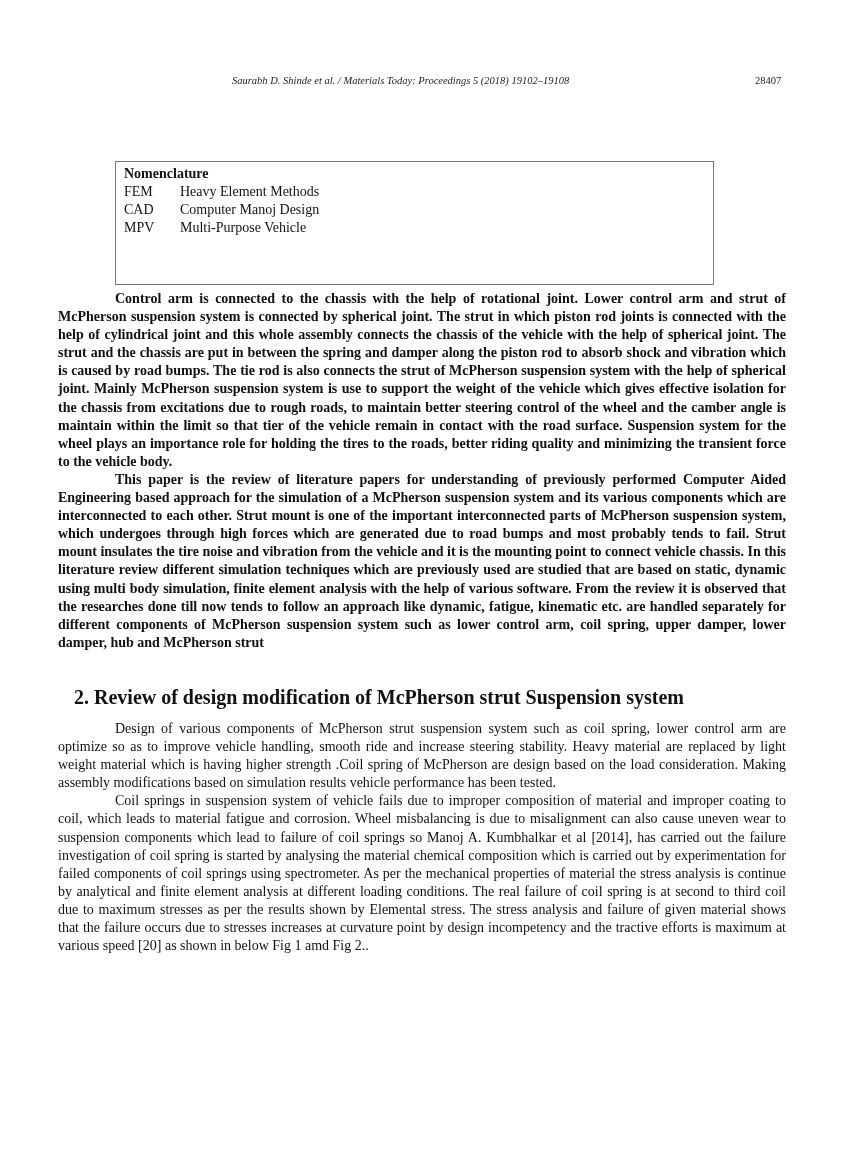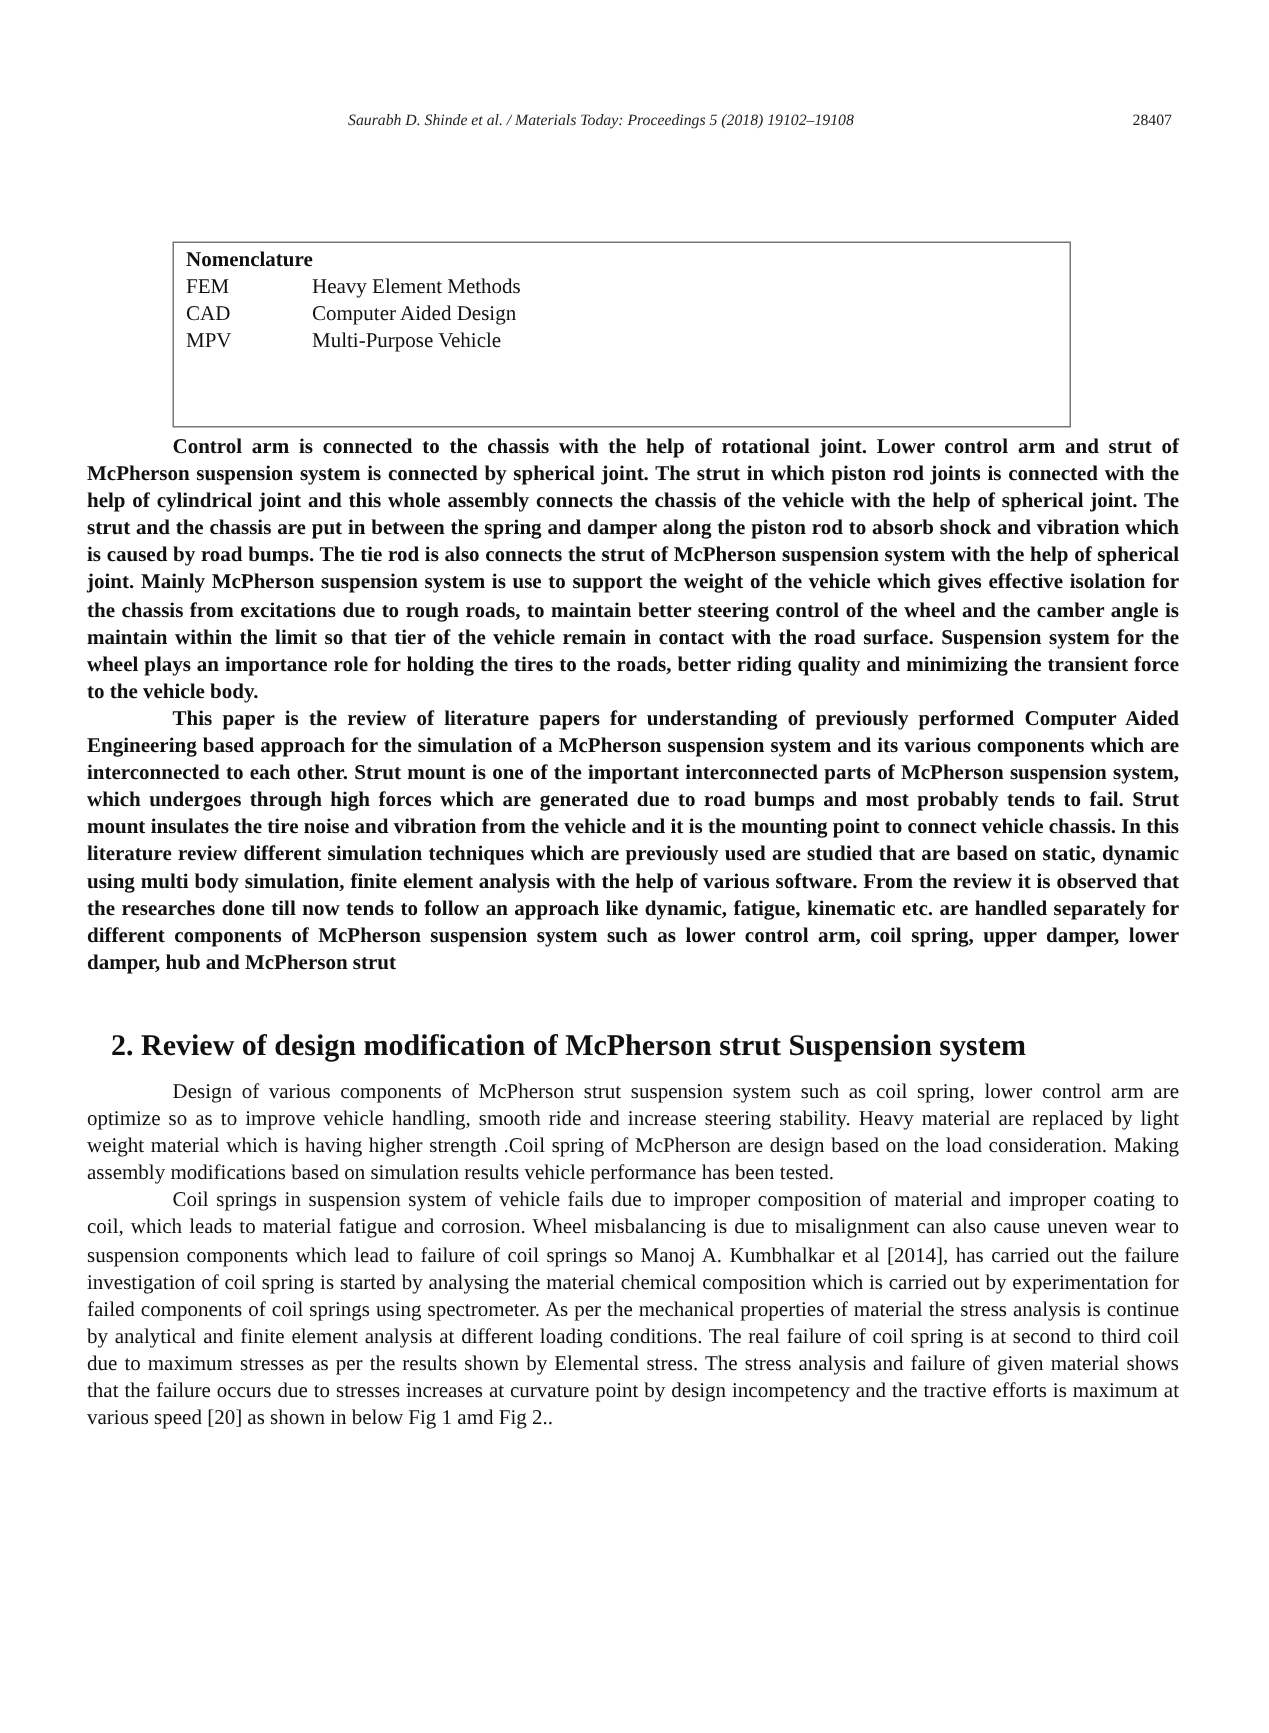--- a/index.html
+++ b/index.html
@@ -12,21 +12,21 @@
     font-size: 10.5px; font-style: italic; color: #222;
   }
   .running-head .title { position: absolute; left: 232px; white-space: nowrap; }
   .running-head .pageno { position: absolute; left: 755px; font-style: normal; }
   .nomen-box {
     position: absolute; left: 115px; top: 145px; width: 599px; height: 124px;
     border: 1.5px solid #777; box-sizing: border-box; padding: 3px 8px;
     font-size: 14px; line-height: 18px; margin-top: 16px;
   }
   .nomen-box .nomen-title { font-weight: bold; }
-  .nomen-row { display: flex; white-space: nowrap; gap: 28px; }
+  .nomen-row { display: flex; white-space: nowrap; }
   .nomen-row .abbr { width: 56px; }
   .nomen-row.cf .def { padding-left: 3px; }
   .text-block {
     position: absolute; left: 58px; width: 728px;
     font-size: 14px; line-height: 18.1px; text-align: justify;
   }
   .text-block p { margin: 0; text-indent: 57px; }
   #intro { top: 290px; font-weight: bold; }
   .section-heading {
     position: absolute; left: 74px; top: 686px;
@@ -43,21 +43,21 @@
 </div>
 
 <div class="nomen-box">
   <div class="nomen-title">Nomenclature</div>
   <div class="nomen-row">
     <span class="abbr">FEM</span>
     <span class="def">Heavy Element Methods</span>
   </div>
   <div class="nomen-row">
     <span class="abbr">CAD</span>
-    <span class="def">Computer Aided Design</span>
+    <span class="def">Computer Manoj Design</span>
   </div>
   <div class="nomen-row">
     <span class="abbr">MPV</span>
     <span class="def">Multi-Purpose Vehicle</span>
   </div>
 </div>
 
 <div class="text-block" id="intro">
   <p>Control arm is connected to the chassis with the help of rotational joint. Lower control arm and strut of McPherson suspension system is connected by spherical joint.  The strut in which piston rod joints is connected with the help of cylindrical joint and this whole assembly connects the chassis of the vehicle with the help of spherical joint. The strut and the chassis are put in between the spring and damper along the piston rod to absorb shock and vibration which is caused by road bumps. The tie rod is also connects the strut of McPherson suspension system with the help of spherical joint. Mainly McPherson suspension system is use to support the weight of the vehicle which gives effective isolation for the chassis from excitations due to rough roads, to maintain better  steering control of the wheel and the camber angle is maintain within the limit so that tier of the vehicle remain in contact with the road surface. Suspension system for the wheel plays an importance role for holding the tires to the roads, better riding quality and minimizing the transient force to the vehicle body.</p>
   <p>This paper is the review of literature papers for understanding of previously performed Computer Aided Engineering based approach for the simulation of a McPherson suspension system and its various components which are interconnected to each other. Strut mount is one of the important interconnected parts of McPherson suspension system, which undergoes through high forces which are generated due to road bumps and most probably tends to fail. Strut mount insulates the tire noise and vibration from the vehicle and it is the mounting point to connect vehicle chassis. In this literature review different simulation techniques which are previously used are studied that are based on static, dynamic using multi body simulation, finite element analysis with the help of various software. From the review it is observed that the researches done till now tends to follow an approach like dynamic, fatigue, kinematic etc. are handled separately for different components of McPherson suspension system such as lower control arm, coil spring, upper damper, lower damper, hub and McPherson strut</p>

